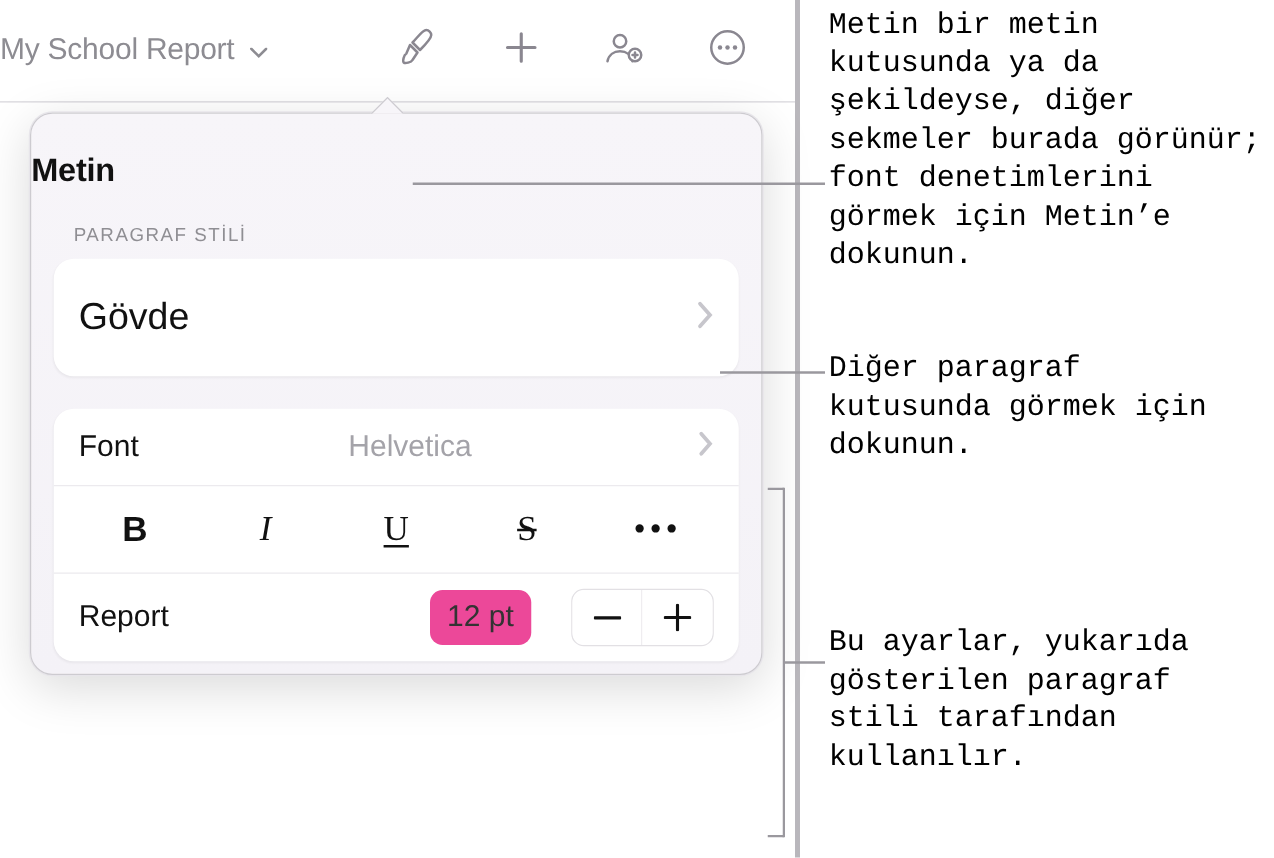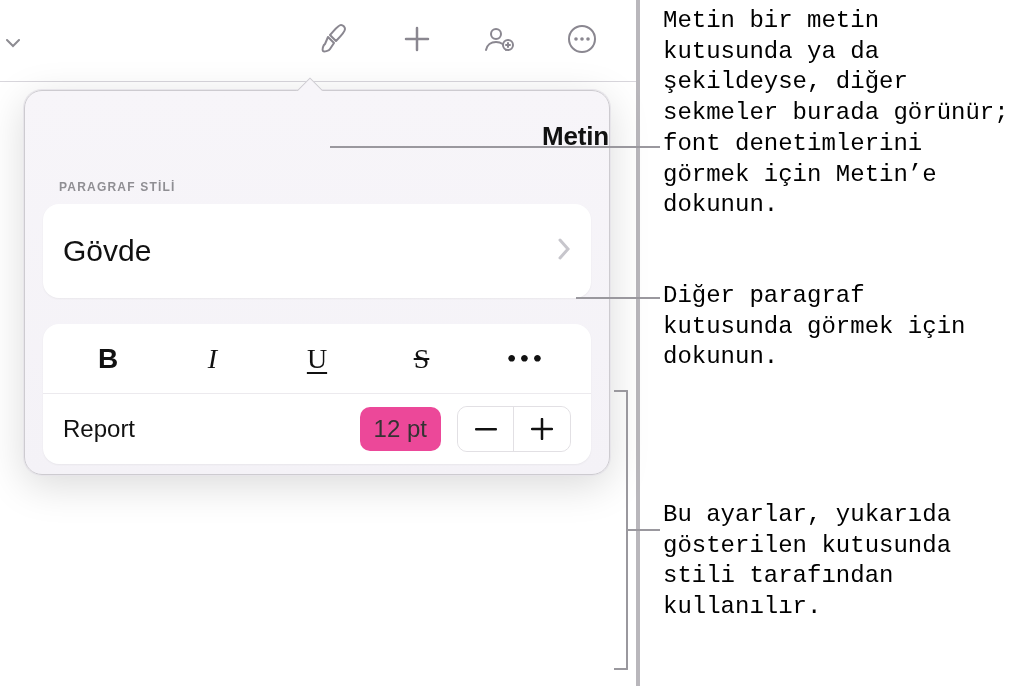--- a/index.html
+++ b/index.html
@@ -66,46 +66,46 @@
       content:"";
       position:absolute;
       left:4px; top:5px;
       width:20px; height:20px;
       background:#f7f5f9;
       border:1px solid #cdcbd0;
       transform:rotate(45deg);
     }
     .tab-head {
       padding: 30px 0 28px;
-      text-align:right;
+      text-align:left;
     }
     .tab-title{
       display:inline-block;
       font-size:26px;
       font-weight:600;
       color:#111;
       letter-spacing:-.2px;
     }
     .section-label{
-      font-size:12px; letter-spacing:1.2px;
+      font-size:15px; letter-spacing:1.2px;
       color:#8f8e93; text-transform:uppercase;
       padding:0 34px 10px;
-      font-weight:bold;
     }
     .card{
       margin: 0 18px;
       background:#fff;
       border-radius:16px;
       box-shadow: 0 1px 2px rgba(0,0,0,.05);
     }
     .row{
       display:flex;
       align-items:center;
       padding:0 20px;
       border-bottom:1px solid #eceaee;
+      gap:16px;
     }
     .row:last-child{border-bottom:0;}
     .cell-label{font-size:24px;color:#111;}
     .paragraph-row{height:94px;}
     .paragraph-name{font-size:30px;}
     .chev-right{margin-left:auto;color:#c7c6cc;}
     .font-row{height:62px;}
     .font-name{margin-left:auto;font-size:24px;color:#a4a3a9;margin-right:14px;}
     .style-row{height:70px;justify-content:space-between;padding:0 30px;}
     .style-btn{
@@ -161,20 +161,21 @@
     .c3{left:663px;top:500px;width:330px;}
     .line{position:absolute;stroke:#9a989e;stroke-width:2;fill:none;}
     .bracket{position:absolute;border:2px solid #9a989e;border-left:0;border-radius:0 1px 1px 0;}
   </style>
 </head>
 <body>
 
 <div class="phone">
   <div class="toolbar">
     <div class="doc-title">
+      <span>My School Report</span>
       <span class="chev">
         <svg width="14" height="10" viewBox="0 0 14 10">
             <path d="M1 1l6 6 6-6" stroke="#8d8c92" stroke-width="2" fill="none" stroke-linecap="round"></path>
           </svg>
       </span>
     </div>
     <div class="tool-icons">
       <span class="icon">
         <svg width="34" height="34" viewBox="0 0 34 34">
             <path d="M23 3c2 0 4 2 4 4 0 3-5 8-9 12l-6-6c4-4 8-10 11-10zM10 15l6 6-4 6c-1 2-6 3-7 2s0-6 2-7z" fill="none" stroke="#8a8790" stroke-width="2" stroke-linejoin="round"></path>
@@ -216,20 +217,29 @@
         <span class="cell-label paragraph-name">Gövde</span>
         <span class="chev-right">
           <svg width="14" height="24" viewBox="0 0 14 24">
               <path d="M3 3l8 9-8 9" stroke="#c7c6cc" stroke-width="3" fill="none" stroke-linecap="round"></path>
             </svg>
         </span>
       </div>
     </div>
 
     <div class="card card2">
+      <div class="row font-row">
+        <span class="cell-label">Font</span>
+        <span class="font-name">Helvetica</span>
+        <span class="chev-right">
+          <svg width="12" height="20" viewBox="0 0 12 20">
+              <path d="M2 2l7 8-7 8" stroke="#c7c6cc" stroke-width="3" fill="none" stroke-linecap="round"></path>
+            </svg>
+        </span>
+      </div>
       <div class="row style-row">
         <span class="style-btn bold">B</span>
         <span class="style-btn italic">I</span>
         <span class="style-btn underline">U</span>
         <span class="style-btn strike">S</span>
         <span class="style-btn dots">•••</span>
       </div>
       <div class="row size-row">
         <span class="cell-label">Report</span>
         <span class="size-pill">12 pt</span>
@@ -253,17 +263,17 @@
 <div class="callout c1">Metin bir metin kutusunda ya da şekildeyse, diğer sekmeler burada görünür; font denetimlerini görmek için Metin’e dokunun.</div>
 <svg class="line" style="left:330px;top:142px;width:330px;height:10px">
     <line x1="0" y1="5" x2="330" y2="5"></line>
   </svg>
 
 <div class="callout c2">Diğer paragraf kutusunda görmek için dokunun.</div>
 <svg class="line" style="left:576px;top:293px;width:84px;height:10px">
     <line x1="0" y1="5" x2="84" y2="5"></line>
   </svg>
 
-<div class="callout c3">Bu ayarlar, yukarıda gösterilen kutusunda stili tarafından kullanılır.</div>
+<div class="callout c3">Bu ayarlar, yukarıda gösterilen paragraf stili tarafından kullanılır.</div>
 <div class="bracket" style="left:614px;top:390px;width:14px;height:280px"></div>
 <svg class="line" style="left:628px;top:527px;width:32px;height:6px">
     <line x1="0" y1="3" x2="32" y2="3"></line>
   </svg>
 
 </body></html>

